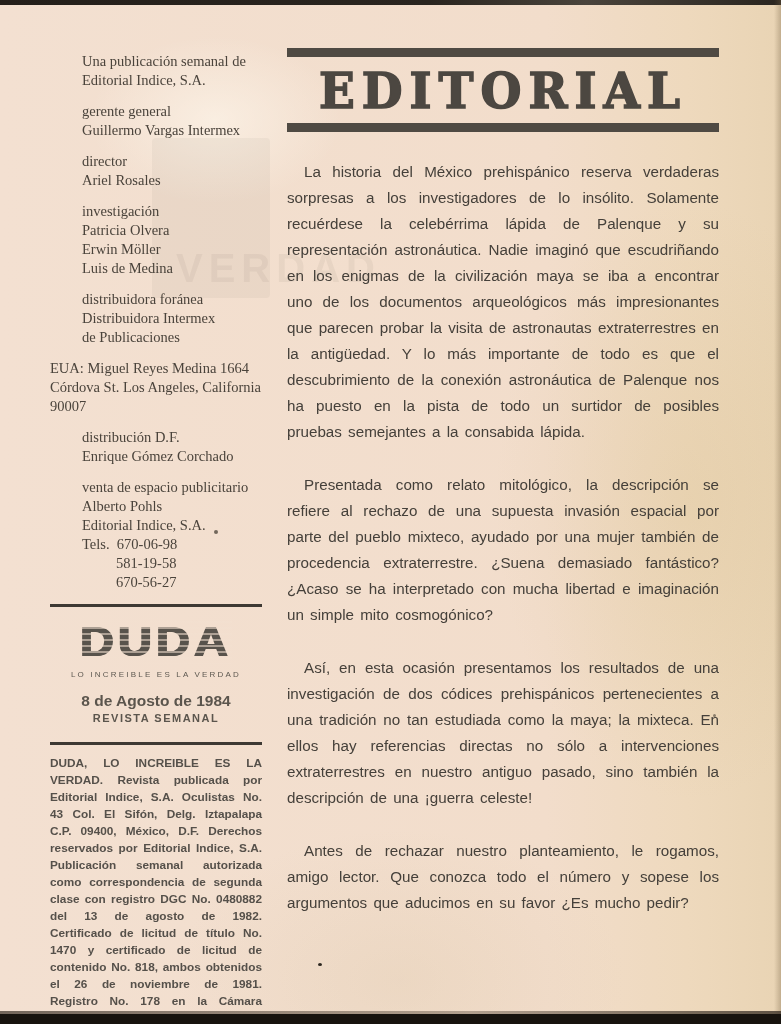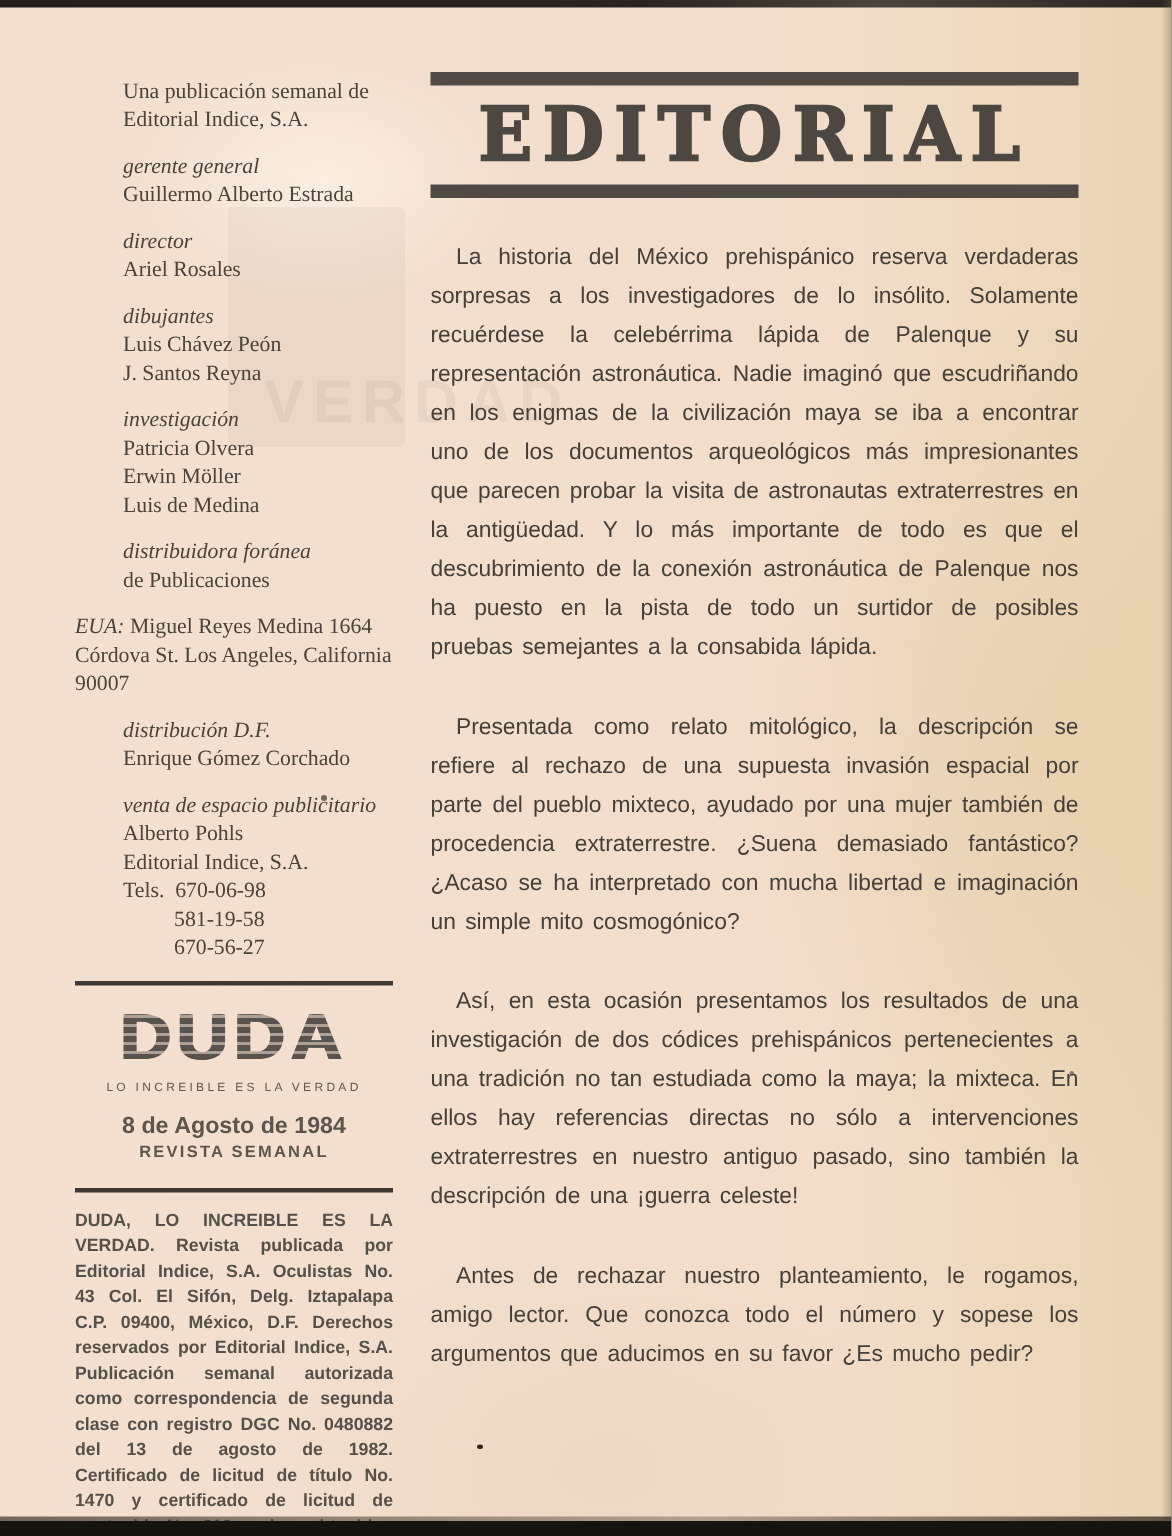--- a/index.html
+++ b/index.html
@@ -27,21 +27,21 @@
   .ghost-block{position:absolute;left:152px;top:138px;width:118px;height:160px;
     background:rgba(95,85,72,.055);border-radius:4px;}
   .ghost-word{position:absolute;left:176px;top:246px;width:300px;
     font-weight:bold;font-size:40px;letter-spacing:6px;color:rgba(100,88,74,.07);}
   .speck{position:absolute;background:#2c261f;border-radius:50%;}
 
   
   .left-col{position:absolute;left:50px;top:52px;width:212px;
     font-family:"Liberation Serif",serif;font-size:14.5px;line-height:19px;color:#4a433b;}
   .mast-block{margin:0 0 12px 0;}
-  .role{font-style:italic;}
+  .role{}
   .mast-line{display:block;margin-left:32px;}
   .tels-indent{padding-left:34px;}
   .rule{height:3px;background:#3e3933;margin:12px 0 10px 0;}
 
   .logo-wrap{text-align:center;margin:2px 0 0 0;}
   .duda{position:relative;display:inline-block;line-height:1;}
   .duda-text{font-family:"Liberation Sans",sans-serif;font-weight:bold;font-size:47px;
     letter-spacing:4px;color:#58534c;transform:scaleY(.92);display:inline-block;
     text-shadow:1px 0 0 #58534c,-1px 0 0 #58534c;}
   .duda-stripes{position:absolute;inset:0;pointer-events:none;
@@ -83,43 +83,39 @@
 
   <div class="left-col">
 
     <div class="mast-block">
       <span class="mast-line">Una publicación semanal de</span>
       <span class="mast-line">Editorial Indice, S.A.</span>
     </div>
 
     <div class="mast-block">
       <span class="mast-line role">gerente general</span>
-      <span class="mast-line">Guillermo Alberto Estrada</span>
+      <span class="mast-line">Guillermo Vargas Intermex</span>
     </div>
 
     <div class="mast-block">
       <span class="mast-line role">director</span>
       <span class="mast-line">Ariel Rosales</span>
     </div>
 
-    <div class="mast-block">
-      <span class="mast-line role">dibujantes</span>
-      <span class="mast-line">Luis Chávez Peón</span>
-      <span class="mast-line">J. Santos Reyna</span>
-    </div>
 
     <div class="mast-block">
       <span class="mast-line role">investigación</span>
       <span class="mast-line">Patricia Olvera</span>
       <span class="mast-line">Erwin Möller</span>
       <span class="mast-line">Luis de Medina</span>
     </div>
 
     <div class="mast-block">
       <span class="mast-line role">distribuidora foránea</span>
+      <span class="mast-line">Distribuidora Intermex</span>
       <span class="mast-line">de Publicaciones</span>
     </div>
 
     <div class="mast-block">
       <span class="role">EUA:</span>
       <span>Miguel Reyes Medina 1664 Córdova St. Los Angeles, California 90007</span>
     </div>
 
     <div class="mast-block">
       <span class="mast-line role">distribución D.F.</span>

